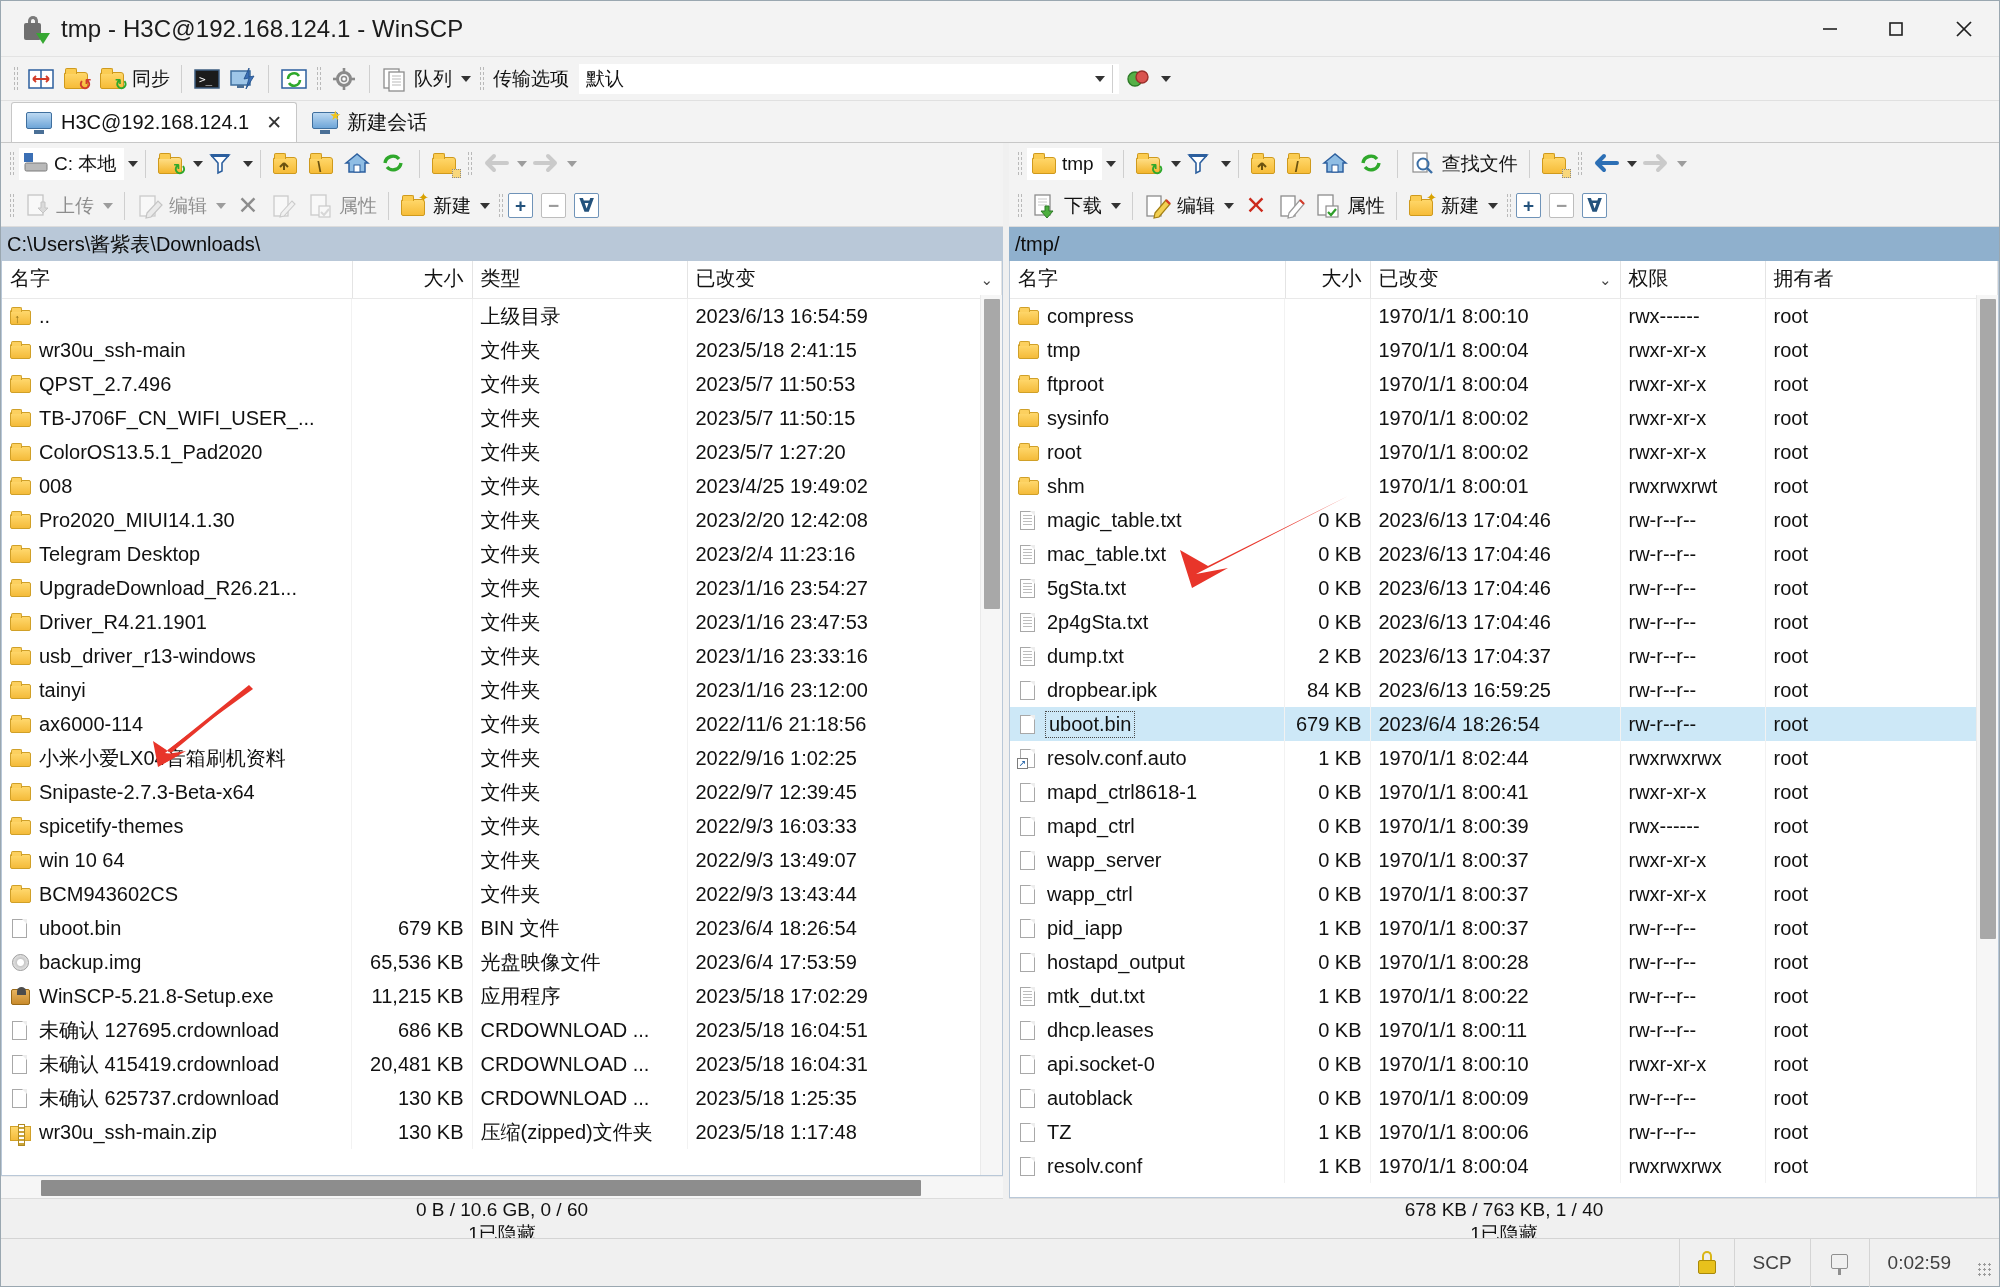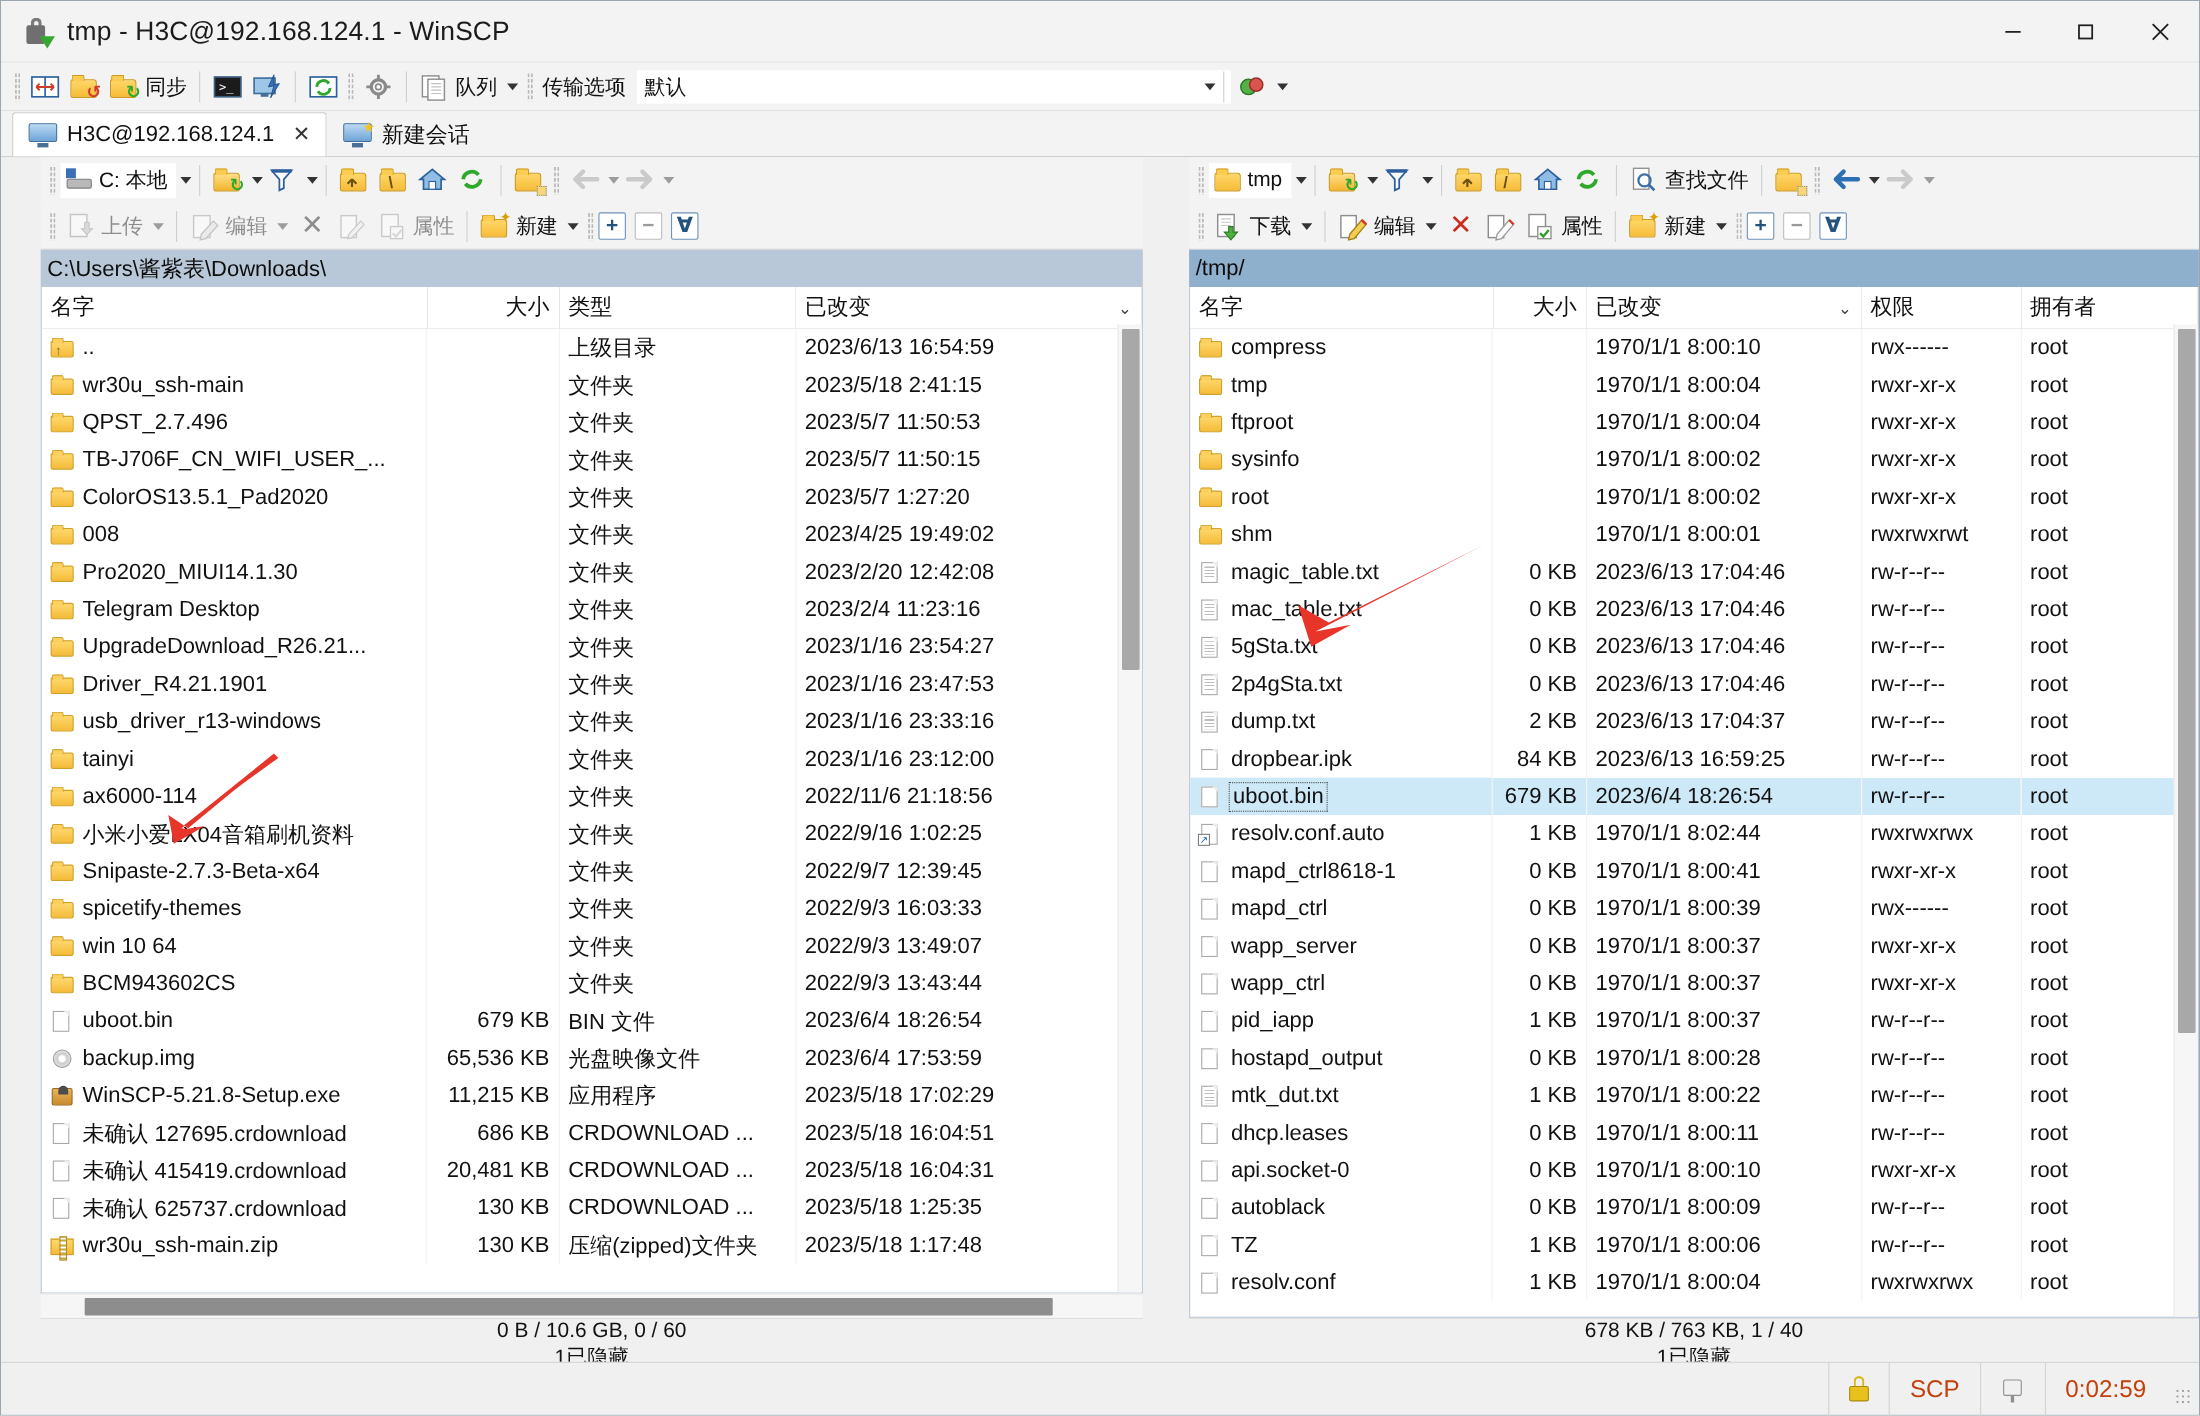--- a/index.html
+++ b/index.html
@@ -140,21 +140,21 @@
   }
   .monitor .stand{
     position:absolute;left:8px;bottom:0;width:10px;height:4px;background:#4a6f96;
   }
   .monitor .star{
     position:absolute; right:-3px; top:-4px; color:#f0c419; font-size:13px;
   }
 
   
   .panels { flex:1; display:flex; min-height:0; background:#f0f0f0; }
-  .panel { display:flex; flex-direction:column; min-width:0;margin-left:36px; }
+  .panel { display:flex; flex-direction:column; min-width:0; }
   .panel.left  { width: 1002px; }
   .panel.right { flex:1; }
   .panel-split { width: 6px; background:#f0f0f0; }
 
   .panel-toolbar {
     height: 42px; min-height:42px; display:flex; align-items:center;
     background:#f3f3f3; padding-left:4px;
   }
   .panel-toolbar2 {
     height: 42px; min-height:42px; display:flex; align-items:center;
@@ -273,21 +273,21 @@
   }
   .bottombar {
     height: 48px; min-height:48px;
     display:flex; align-items:center; justify-content:flex-end;
     background:#f0f0f0; border-top:1px solid #d4d4d4;
     padding-right: 6px;
   }
   .bb-cell {
     height:48px; display:flex; align-items:center; justify-content:center;
     border-left:1px solid #d4d4d4; padding: 0 18px;
-    font-size:22px; color:#c2410c;
+    font-size:19px; color:#404040;
   }
   .padlock { width:18px;height:23px; position:relative; }
   .padlock .b { position:absolute; bottom:0;left:0;width:18px;height:14px;background:#e8c11c;border:1px solid #a8890a;border-radius:2px;}
   .padlock .a { position:absolute; top:0;left:4px;width:10px;height:10px;border:2.5px solid #d9b516;border-bottom:none;border-radius:5px 5px 0 0;}
   .keyicon { width:22px;height:24px; position:relative; }
   .keyicon .kb { position:absolute; left:2px; top:3px; width:17px;height:15px; border:1.5px solid #8f8f8f; border-radius:2px;}
   .keyicon .kl { position:absolute; left:9px; bottom:0; width:3px; height:6px; background:#8f8f8f;}
   .resize-grip {
     width:16px;height:16px; margin-left:8px; margin-top:14px;
     background-image: radial-gradient(#9a9a9a 1.2px, transparent 1.2px);

